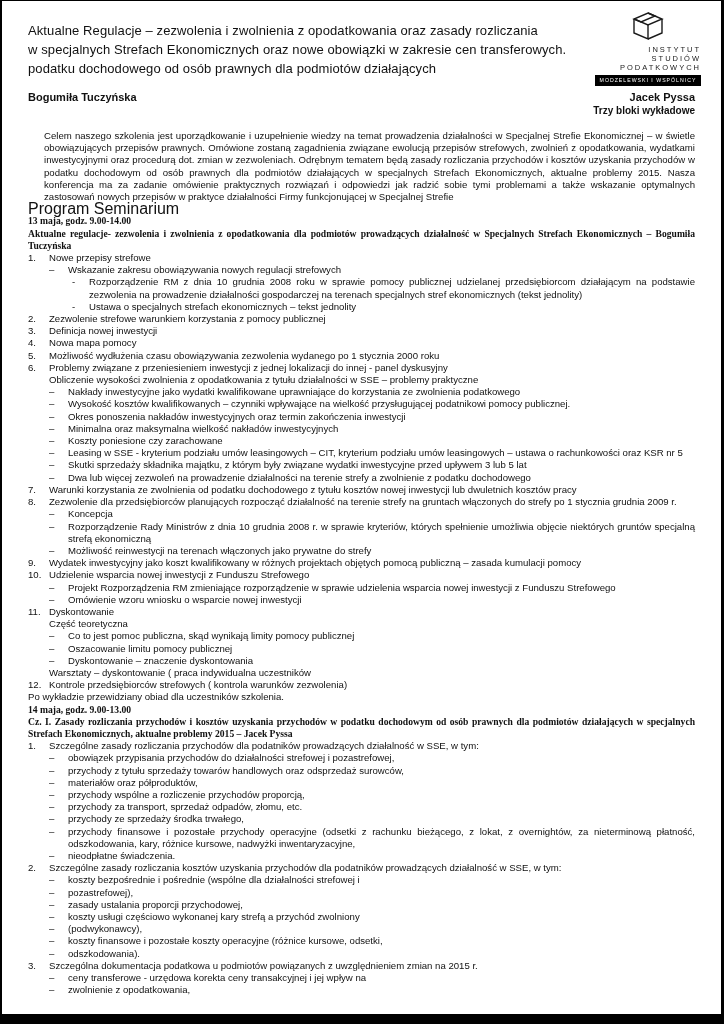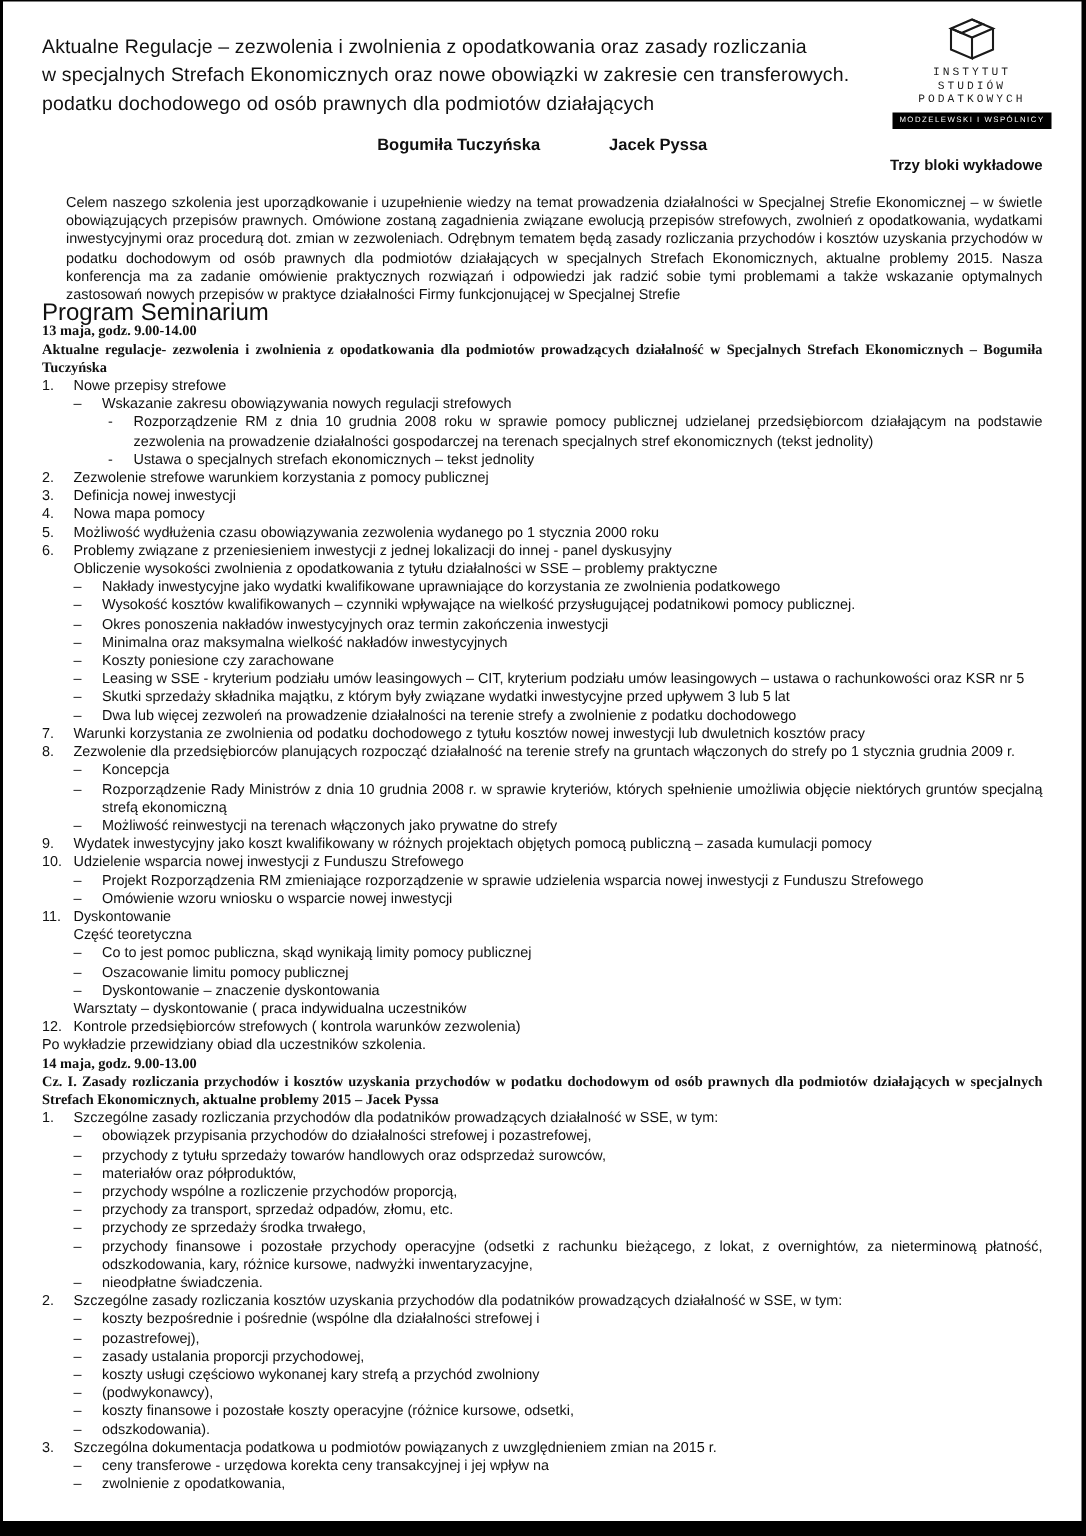--- a/index.html
+++ b/index.html
@@ -28,36 +28,37 @@
     line-height:19px;
     letter-spacing:0.1px;
   }
   .logo {
     position:absolute; top:-10px; right:-6px;
     width:106px;
     text-align:center;
   }
   .logo svg { display:block; margin:0 auto 2px auto; }
   .logo-line {
-    font-family:Liberation Mono, monospace;
+    font-family:Liberation Sans, sans-serif;
     font-size:7.5px; line-height:9px;
     letter-spacing:2px;
     color:#1a1a1a;
+    text-align:right;
   }
   .logo-bar {
     margin-top:3px;
     background:#000; color:#fff;
     font-size:5.2px; line-height:11px;
     letter-spacing:1px;
     white-space:nowrap;
     overflow:hidden;
   }
   .speakers {
     margin-top:13px;
-    display:flex; justify-content:center; gap:46px;
+    display:flex; justify-content:space-between; gap:46px;
     font-weight:bold; font-size:11px; line-height:13px;
   }
   .subtitle {
     text-align:right;
     font-weight:bold; font-size:10px; line-height:14px;
   }
   .intro {
     margin-top:12px;
     font-size:9.6px; line-height:12.2px;
     text-align:justify;

